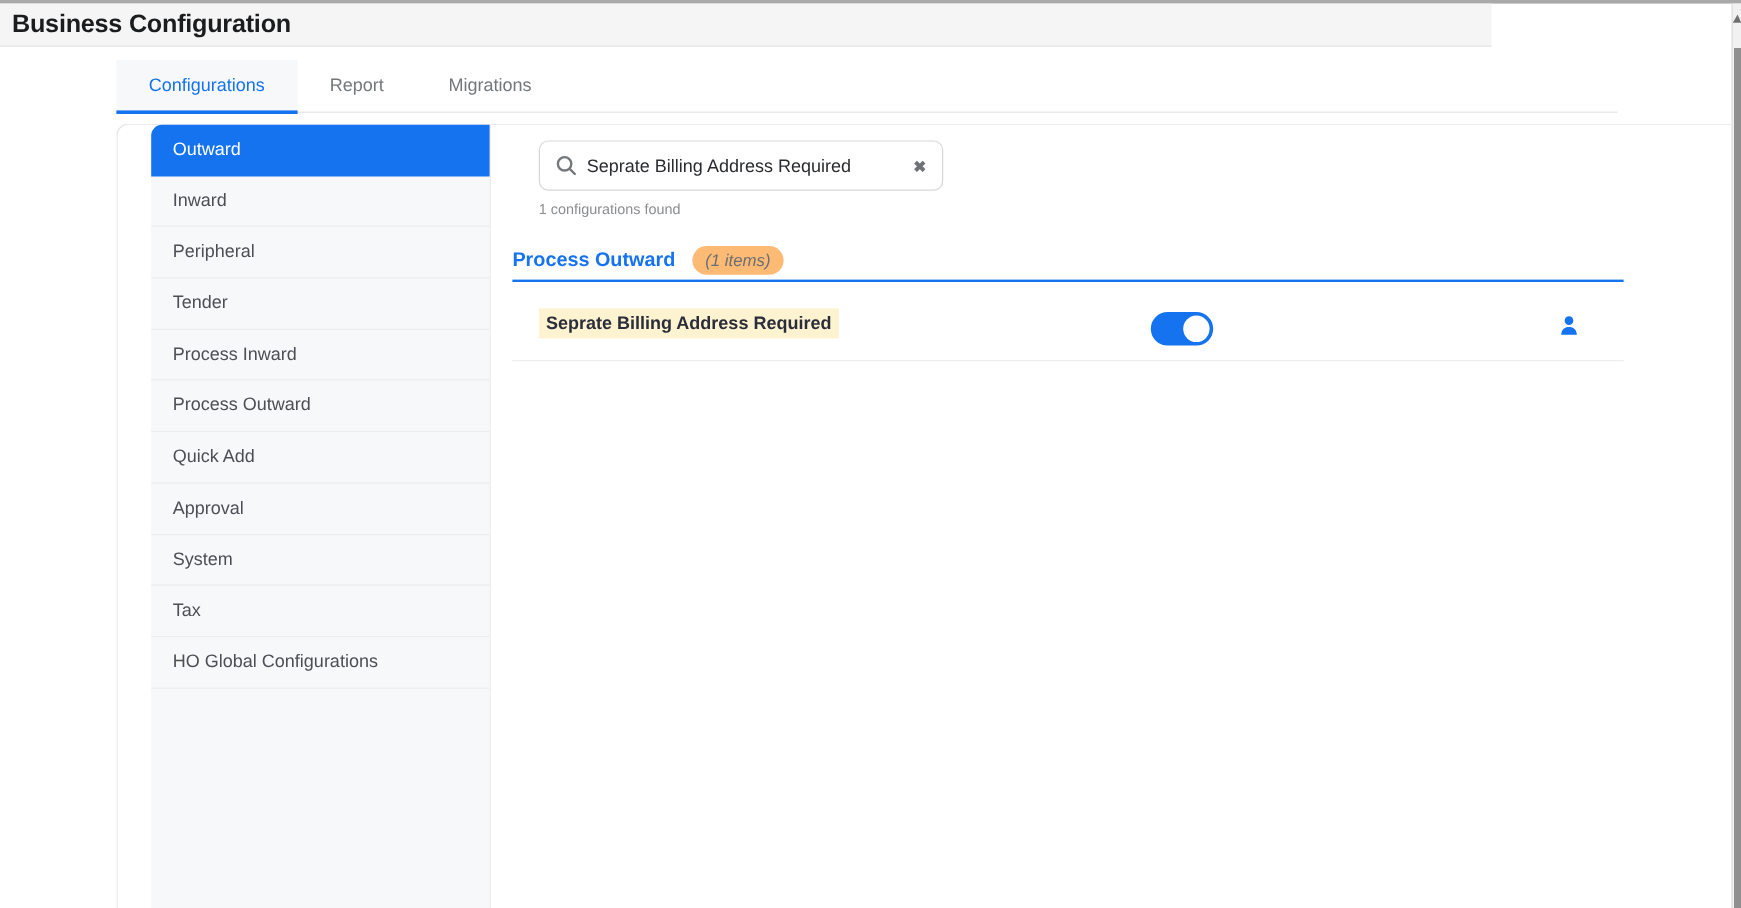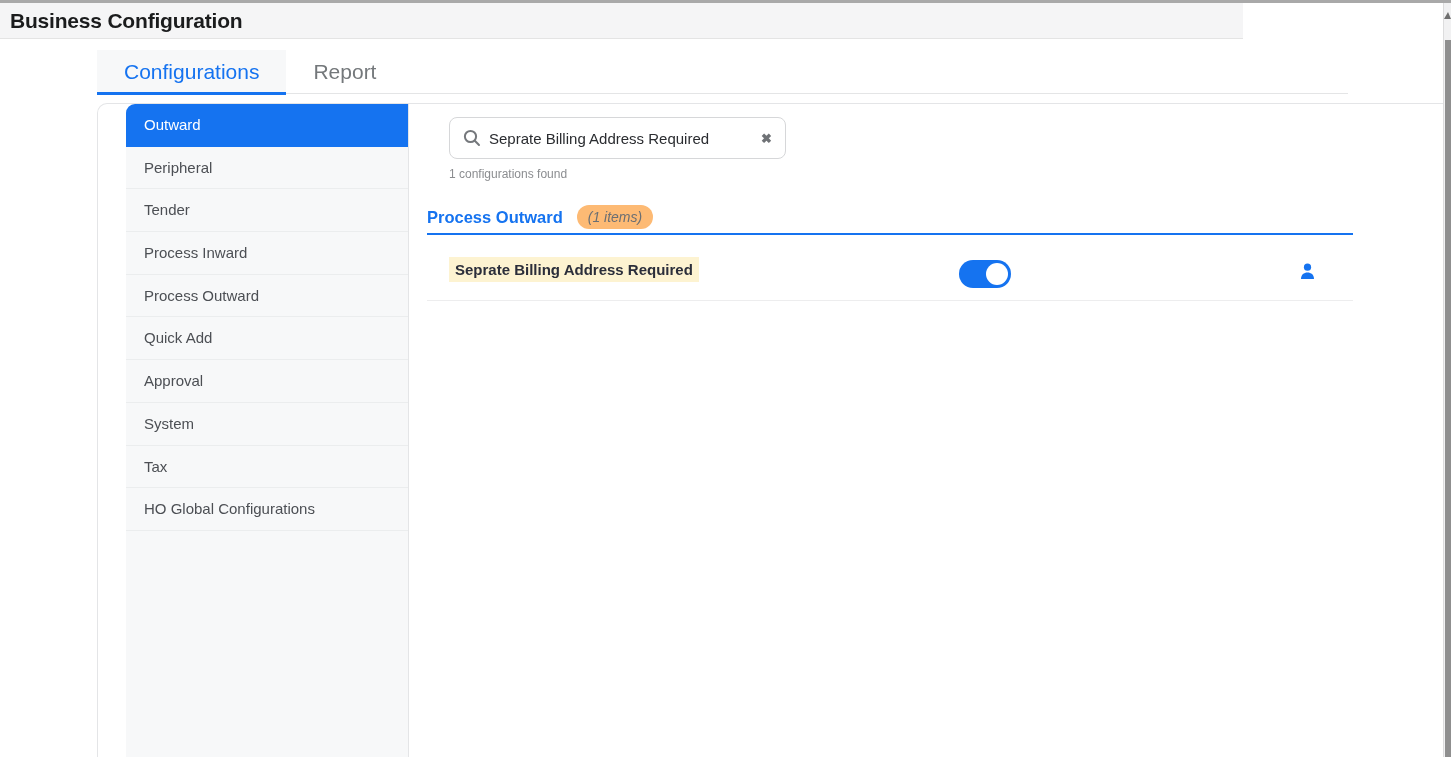--- a/index.html
+++ b/index.html
@@ -6,21 +6,21 @@
   html,body { width:1451px; height:757px; overflow:hidden; background:#fff;
               font-family:"Liberation Sans", sans-serif; }
   .top-strip { position:absolute; left:0; top:0; width:1451px; height:3px; background:#a9a9a9; }
   .app-header { position:absolute; left:0; top:3px; width:1243px; height:36px;
                 background:#f5f5f6; border-bottom:1px solid #e4e4e4; display:flex; align-items:center; }
   .app-title { font-size:21px; font-weight:bold; color:#1b1c1d; padding-left:10px; letter-spacing:-0.2px; }
 
   
   .tabbar { position:absolute; left:97px; top:50px; height:44px; display:flex; }
   .tabbar-rule { position:absolute; left:97px; top:93px; width:1251px; height:1px; background:#e4e5e6; }
-  .tab { height:43px; line-height:43px; padding:0 27px; font-size:21px; color:#74787b; cursor:pointer; position:relative; }
+  .tab { height:43px; line-height:43px; padding:0 27px; font-size:15px; color:#74787b; cursor:pointer; position:relative; }
   .tab.active { background:#f7f8f9; color:#1573f0; }
   .tab.active .tab-underline { position:absolute; left:0; right:0; bottom:-2px; height:3px; background:#1573f0; }
 
   
   .card { position:absolute; left:97px; top:103px; width:1431px; height:654px;
           border:1px solid #e4e5e7; border-bottom:none; border-radius:10px 10px 0 0; display:flex; background:#fff;padding-left:28px; }
   .sidebar { width:283px; background:#f7f8f9; border-right:1px solid #e4e5e7;
              border-radius:9px 0 0 0; flex-shrink:0; }
   .side-item { height:42.7px; line-height:42.7px; padding-left:18px; font-size:15px; color:#4c4f54;
                border-bottom:1px solid #ebedee; cursor:pointer; }
@@ -71,26 +71,30 @@
 
 <div class="tabbar-rule"></div>
 <div class="tabbar">
   <div class="tab active">
     <span>Configurations</span>
     <span class="tab-underline"></span>
   </div>
   <div class="tab">
     <span>Report</span>
   </div>
+  <div class="tab">
+    <span>Migrations</span>
+  </div>
 </div>
 
 <div class="card">
 
   <div class="sidebar">
     <div class="side-item active">Outward</div>
+    <div class="side-item">Inward</div>
     <div class="side-item">Peripheral</div>
     <div class="side-item">Tender</div>
     <div class="side-item">Process Inward</div>
     <div class="side-item">Process Outward</div>
     <div class="side-item">Quick Add</div>
     <div class="side-item">Approval</div>
     <div class="side-item">System</div>
     <div class="side-item">Tax</div>
     <div class="side-item">HO Global Configurations</div>
   </div>

